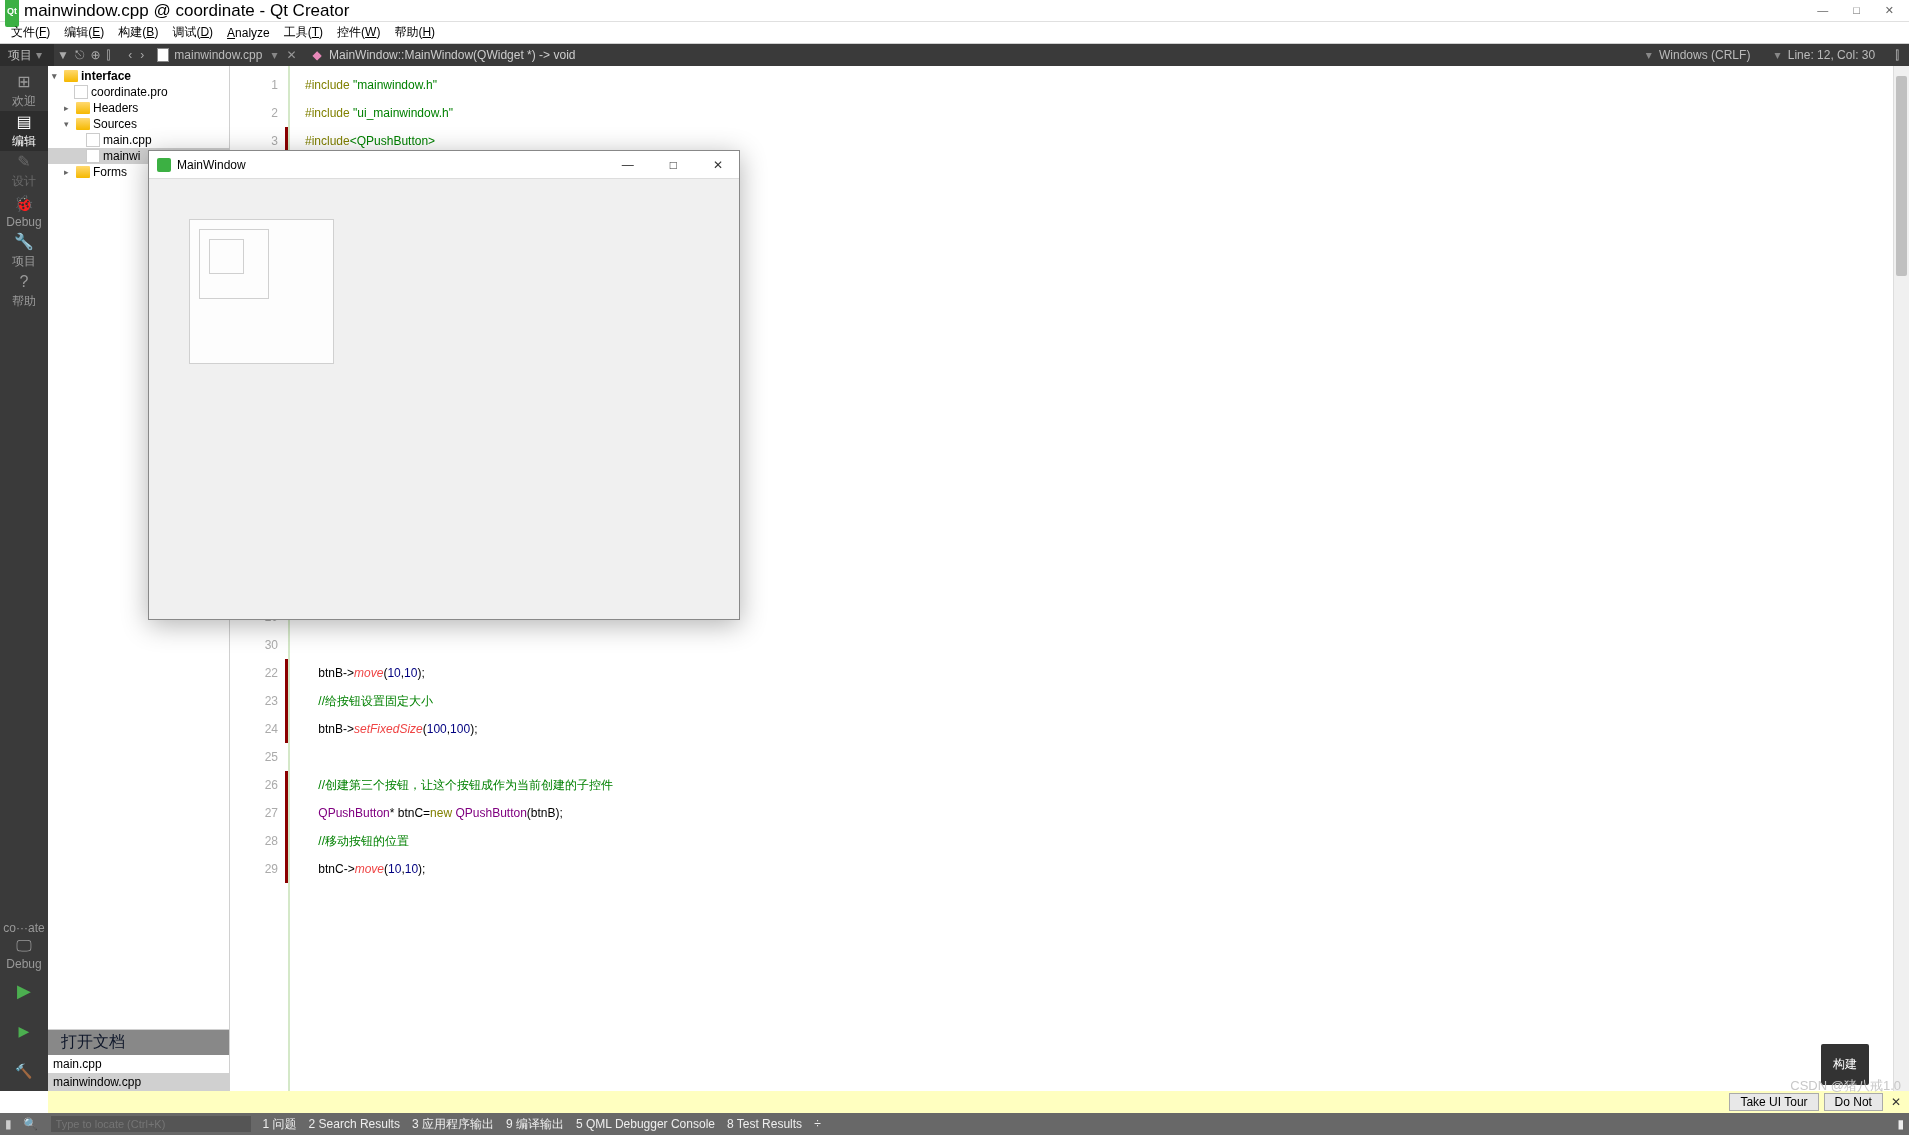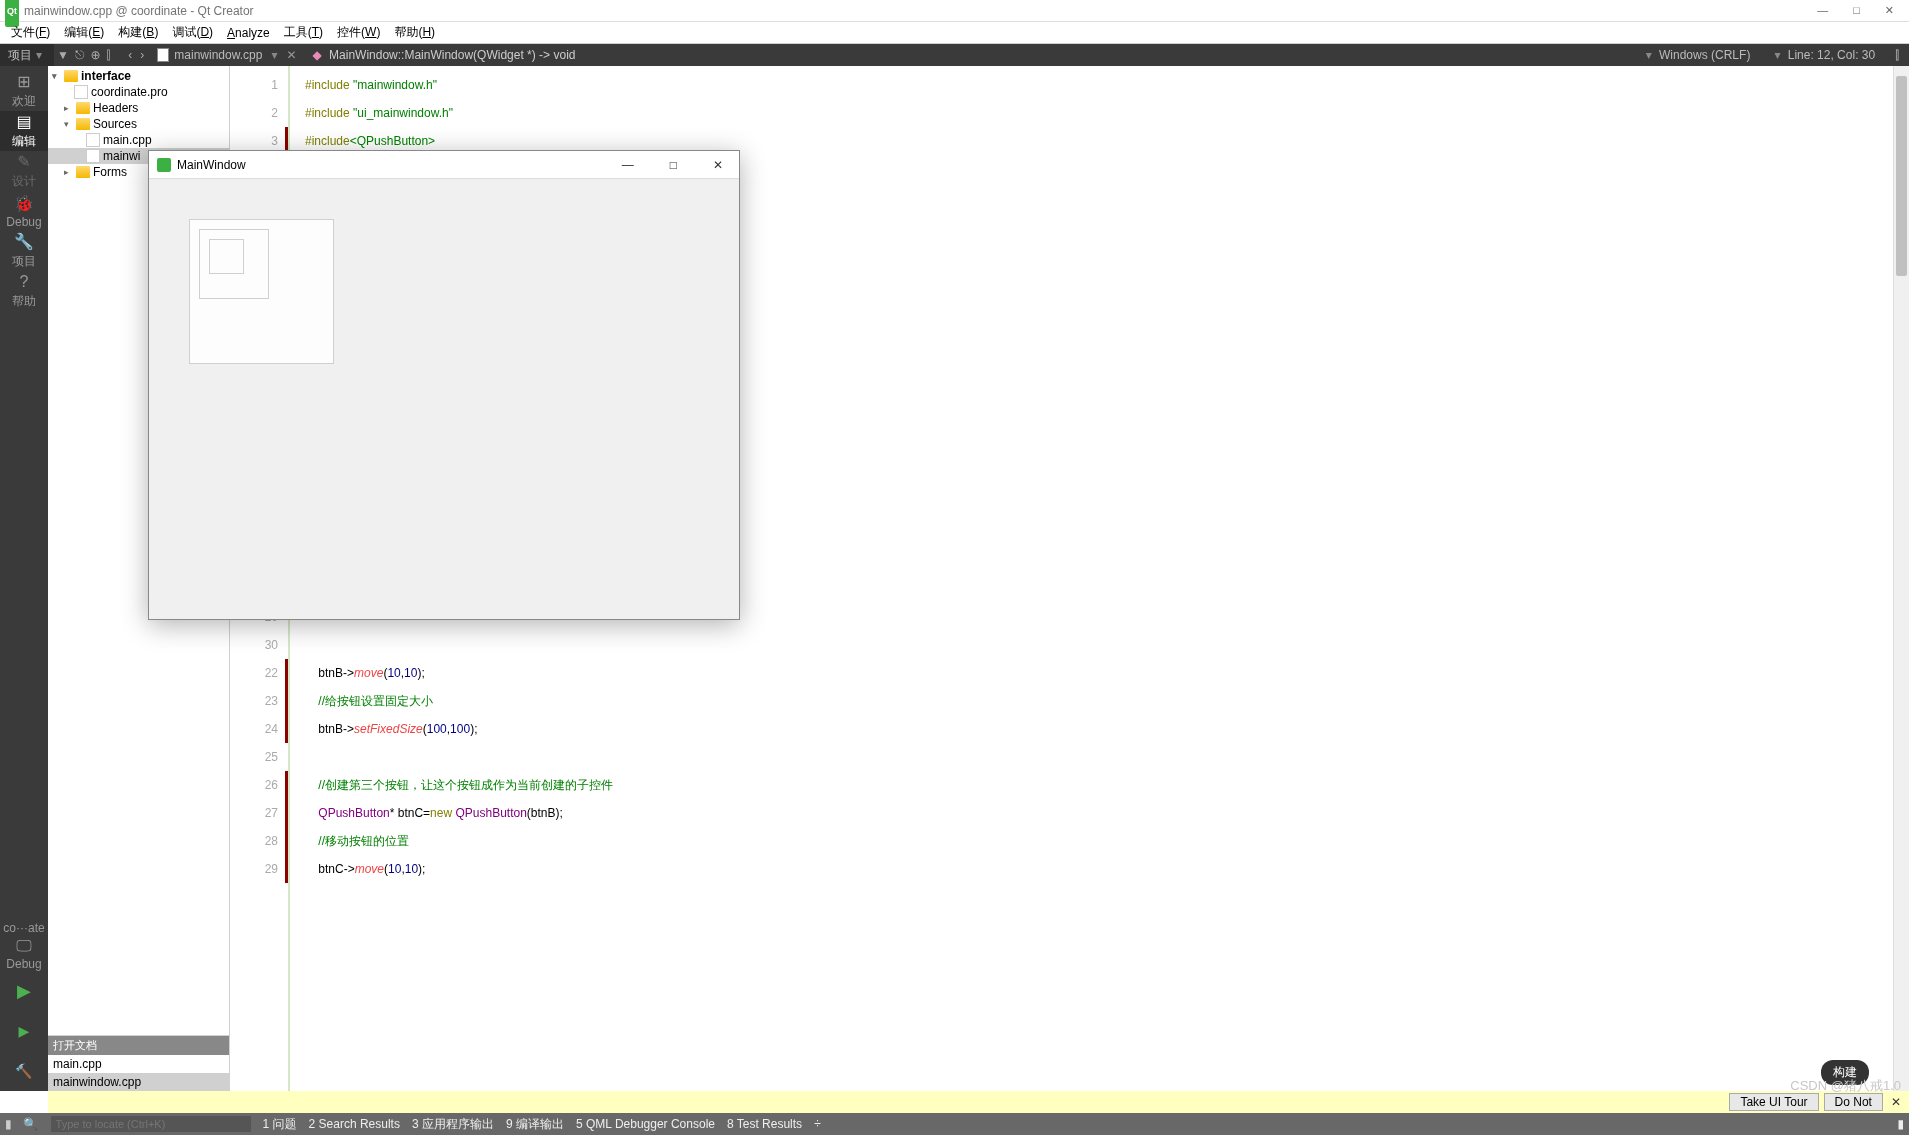--- a/index.html
+++ b/index.html
@@ -1,19 +1,19 @@
 <!DOCTYPE html>
 <html><head>
 <meta charset="utf-8">
 <style>
 *{margin:0;padding:0;box-sizing:border-box;font-family:"Microsoft YaHei",Arial,sans-serif;font-size:12px}
 body{background:#fff;overflow:hidden;width:1909px;height:1135px;position:relative}
 .titlebar{height:22px;background:#fff;display:flex;align-items:center;padding:0 5px;border-bottom:1px solid #e0e0e0}
 .titlebar .logo{width:14px;height:32px;background:#3cb043;border-radius:2px;display:flex;align-items:center;justify-content:center;color:#fff;font-size:9px;font-weight:bold;margin-right:5px}
-.titlebar .title{color:#737373;font-size:12px}
+.titlebar .title{color:#000000;font-size:17px}
 .titlebar .wincontrols{margin-left:auto;display:flex;gap:25px;padding-right:10px}
 .titlebar .wincontrols span{color:#666;cursor:pointer;font-size:11px}
 .menubar{height:22px;background:#fff;display:flex;align-items:center;padding:0 5px;gap:2px;border-bottom:1px solid #d0d0d0}
 .menubar .menu-item{padding:2px 6px;color:#000000;font-size:12px;cursor:pointer}
 .menubar .menu-item u{text-decoration:underline}
 .toolbar{height:22px;background:#3a3a3a;display:flex;align-items:center;color:#bbb;font-family:Consolas,monospace;font-size:12px}
 .toolbar .proj-label{padding:0 8px;background:#2d2d2d;height:100%;display:flex;align-items:center}
 .toolbar .tb-icon{padding:0 3px;color:#aaa;cursor:pointer}
 .toolbar .nav-arrows{padding:0 2px;display:flex;gap:2px}
 .toolbar .file-tab{display:flex;align-items:center;gap:5px;padding:0 8px;background:#3a3a3a;height:100%}
@@ -35,21 +35,21 @@
 .project-tree{width:182px;background:#fff;border-right:1px solid #d0d0d0;display:flex;flex-direction:column}
 .project-tree .tree-content{flex:1;overflow:auto;padding:2px 0}
 .tree-item{display:flex;align-items:center;padding:1px 4px;cursor:pointer;white-space:nowrap;font-size:12px}
 .tree-item .indent{display:inline-block}
 .tree-item .expand{width:12px;color:#666;font-size:9px}
 .tree-item .folder-icon{width:14px;height:12px;margin-right:3px;display:inline-flex}
 .tree-item .file-icon{width:14px;height:14px;margin-right:3px;border:1px solid #ccc;background:#fff;font-size:7px;display:inline-flex;align-items:center;justify-content:center}
 .tree-item.bold{font-weight:bold}
 .folder-yellow{background:linear-gradient(#ffd970,#f5b800);border-radius:1px}
 .open-docs{background:#fff;border-top:1px solid #d0d0d0}
-.open-docs .od-header{background:#888;color:#ffffff;padding:2px 5px;font-size:11px}
+.open-docs .od-header{background:#888;color:#0f172a;padding:2px 13px;font-size:16px}
 .open-docs .od-item{padding:2px 5px;cursor:pointer;font-size:12px}
 .open-docs .od-item.selected{background:#d0d0d0}
 .editor-area{flex:1;display:flex;background:#fff;position:relative;overflow:hidden}
 .gutter{width:60px;background:#fff;text-align:right;padding-right:10px;font-family:Consolas,monospace;font-size:18px;color:#aaa;line-height:28px;padding-top:5px;border-right:2px solid #d4e8c8}
 .gutter .ln{height:28px}
 .gutter .ln.mod{border-right:3px solid #8b0000;margin-right:-10px;padding-right:7px}
 .code-content{flex:1;font-family:Consolas,monospace;font-size:18px;line-height:28px;padding:5px 15px;white-space:pre;overflow:hidden}
 .code-content .kw{color:#808000}
 .code-content .str{color:#008000}
 .code-content .type{color:#800080}
@@ -69,21 +69,21 @@
 .statusbar .right{margin-left:auto}
 .floating-window{position:absolute;left:148px;top:150px;width:592px;height:470px;background:#f0f0f0;border:1px solid #888;box-shadow:0 5px 25px rgba(0,0,0,0.3)}
 .floating-window .fw-title{height:28px;background:#fff;display:flex;align-items:center;padding:0 8px;border-bottom:1px solid #ddd}
 .floating-window .fw-logo{width:14px;height:14px;background:#3cb043;margin-right:6px;border-radius:2px}
 .floating-window .fw-controls{margin-left:auto;display:flex;gap:20px}
 .floating-window .fw-controls span{cursor:pointer;color:#333;padding:0 8px}
 .floating-window .fw-body{position:relative;height:calc(100% - 28px);background:#f0f0f0}
 .btnA{position:absolute;left:40px;top:40px;width:145px;height:145px;background:#fdfdfd;border:1px solid #d0d0d0}
 .btnB{position:absolute;left:9px;top:9px;width:70px;height:70px;background:#fdfdfd;border:1px solid #d0d0d0}
 .btnC{position:absolute;left:9px;top:9px;width:35px;height:35px;background:#fdfdfd;border:1px solid #d0d0d0}
-.build-tooltip{position:absolute;right:40px;bottom:50px;background:#333;color:#fff;padding:4px 12px;font-size:12px;border-radius:12px}
+.build-tooltip{position:absolute;right:40px;bottom:50px;background:#333;color:#fff;padding:12px 12px;font-size:12px;border-radius:2px}
 .watermark{position:absolute;right:8px;bottom:40px;color:#c8c8c8;font-size:13px;font-family:Arial}
 </style>
 </head>
 <body>
 
 <div class="titlebar">
   <div class="logo">Qt</div>
   <div class="title">mainwindow.cpp @ coordinate - Qt Creator</div>
   <div class="wincontrols">
     <span>—</span>

